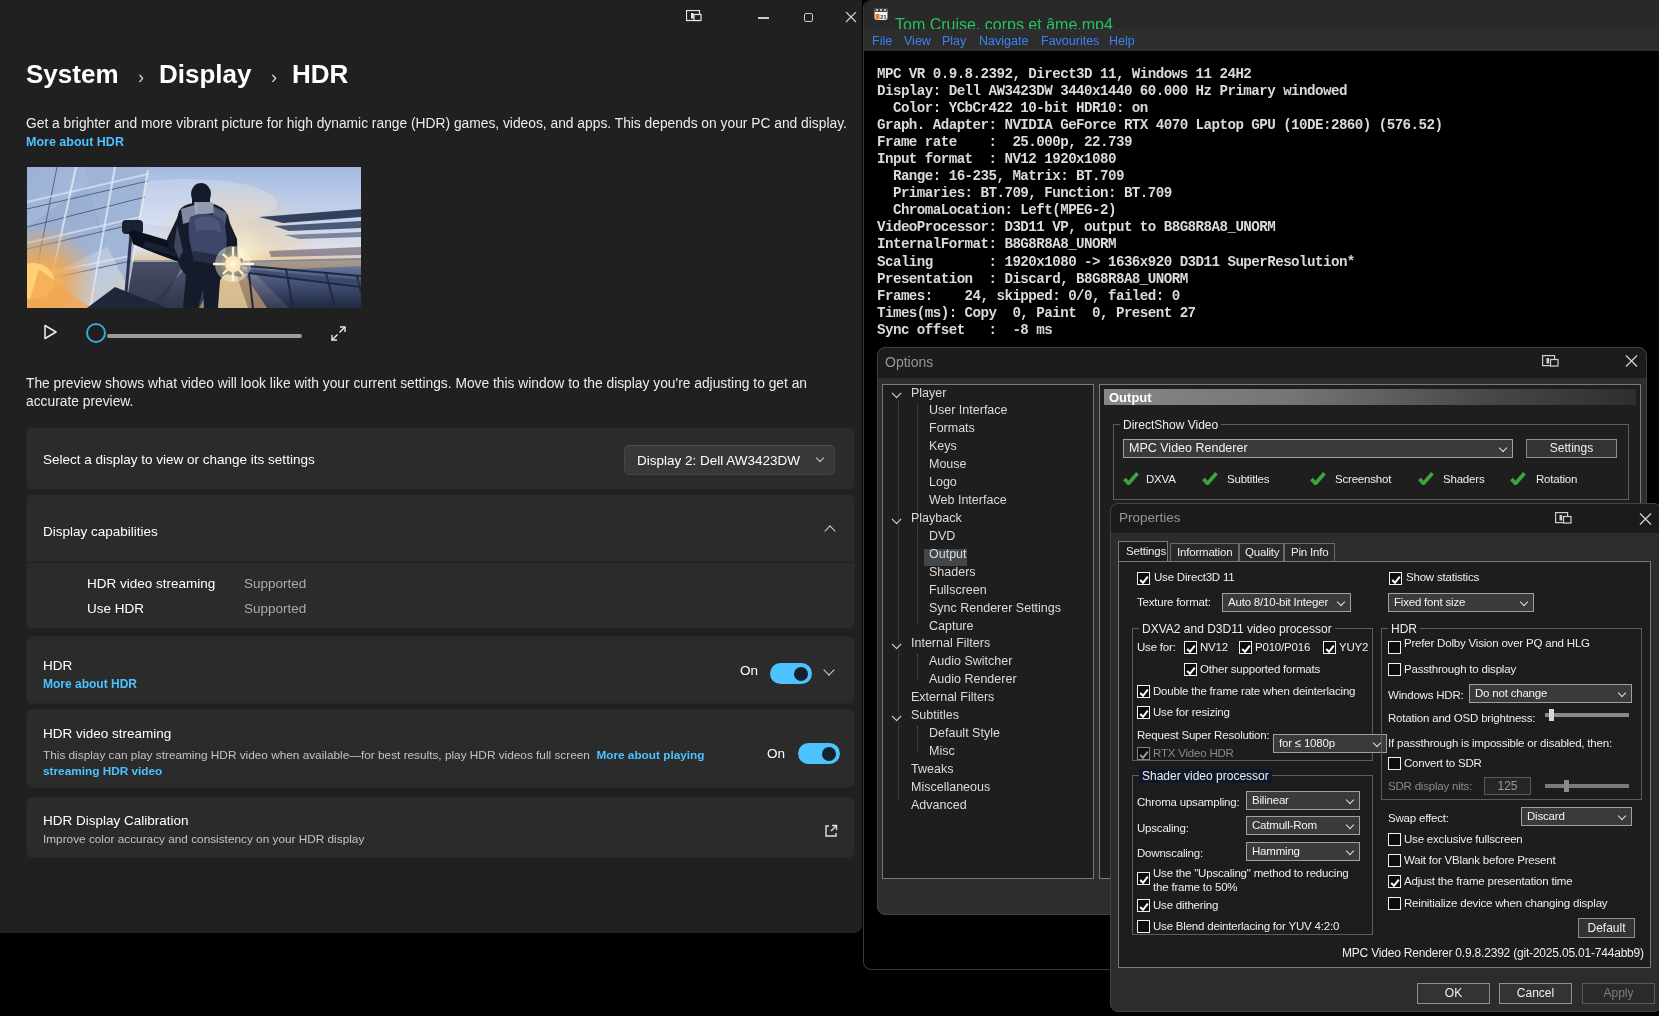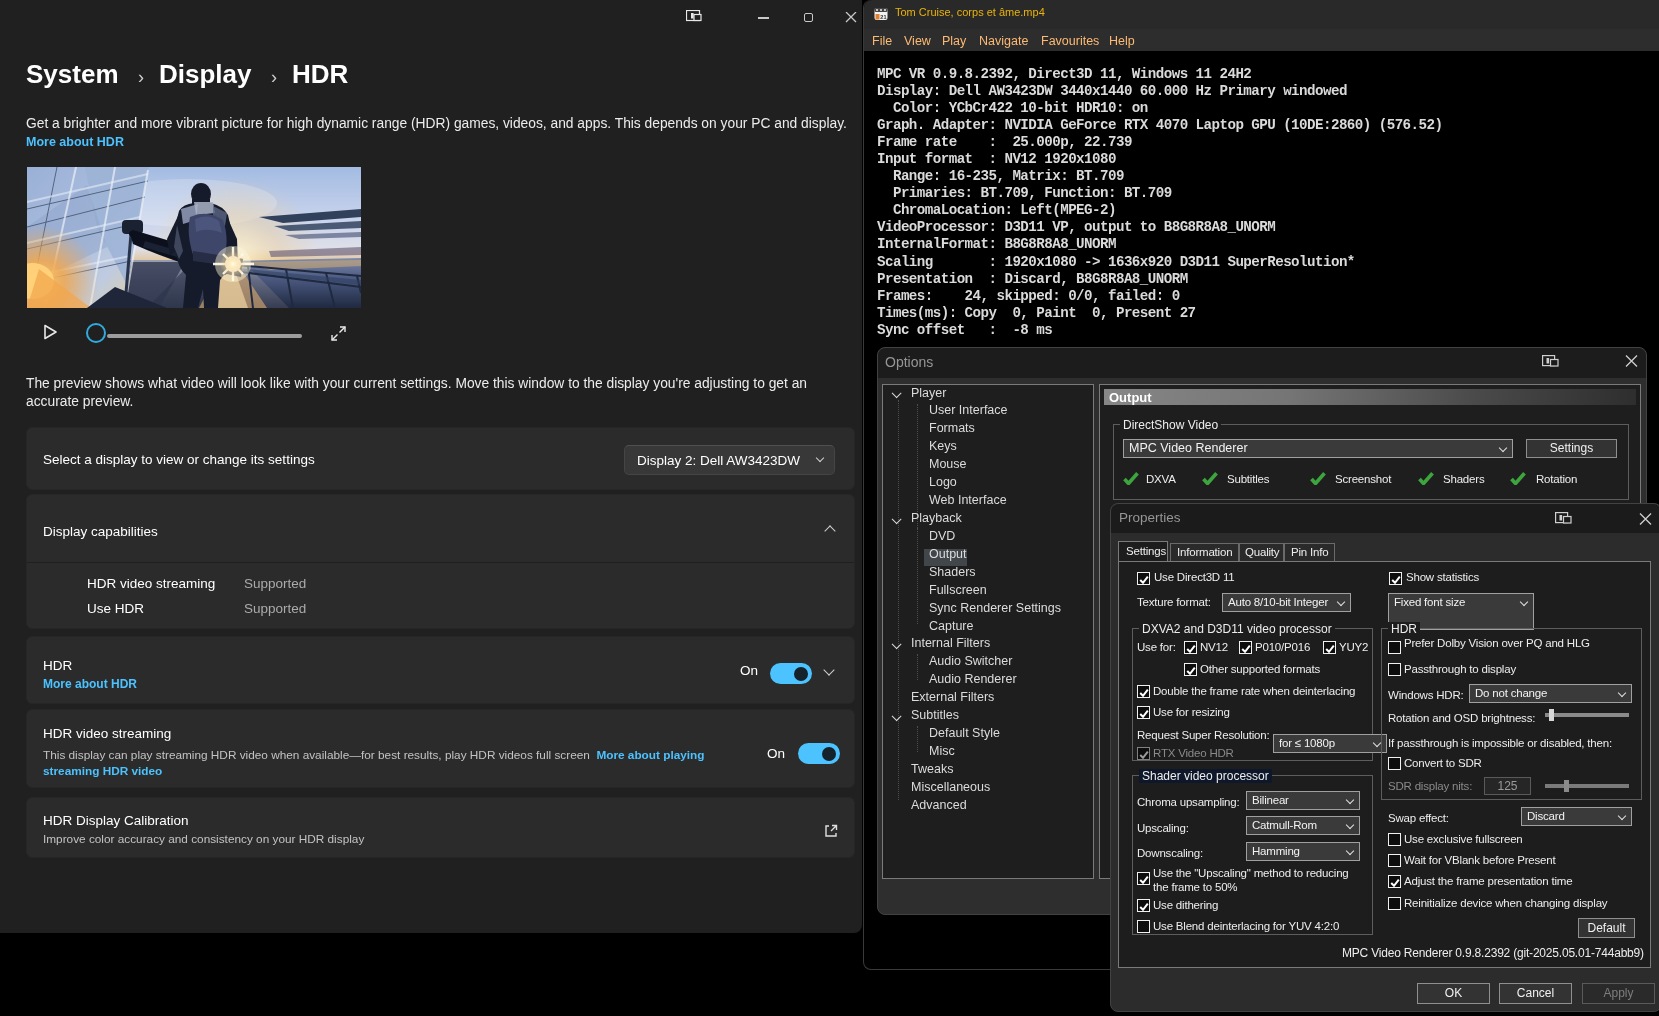--- a/index.html
+++ b/index.html
@@ -30,21 +30,21 @@
   border-bottom:1.5px solid #d0d0d0; }
 .chevdown { transform:rotate(-45deg); }
 .chevup { transform:rotate(135deg); }
 
 
 #mpc { position:absolute; left:863px; top:0; width:797px; height:970px;
   background:#000; border-left:1px solid #3a3a3a; border-bottom:1px solid #3a3a3a;
   border-radius:8px 0 0 8px; }
 #mpctitle { position:absolute; left:0; top:0; width:100%; height:29px; background:#292929; border-radius:8px 0 0 0; }
 #mpcmenu { position:absolute; left:0; top:29px; width:100%; height:22px; background:#2d2d2d; }
-.menuitem { position:absolute; top:4.5px; font-size:12.5px; color:#fdba74; }
+.menuitem { position:absolute; top:4.5px; font-size:12.5px; color:#3b82f6; }
 #stats { position:absolute; left:13px; top:66px; font-family:"Liberation Mono", monospace;
   font-size:14.2px; line-height:17.05px; letter-spacing:-0.55px; color:#dadada; font-weight:700;
   white-space:pre; }
 
 
 .dlg { position:absolute; background:#2e2e2e; border:1px solid #424242; border-radius:8px; }
 .dlgtitle { position:absolute; left:0; top:0; width:100%; background:#1c1c1c;
   border-radius:8px 8px 0 0; }
 .dlgtitletext { position:absolute; font-size:14px; color:#969696; }
 .panel { position:absolute; background:#1e1e1e; border:1px solid #6f6f6f; }
@@ -270,21 +270,21 @@
     <div id="mpctitle">
       <svg class="abs" style="left:10px;top:7px" width="14" height="14" viewBox="0 0 14 14">
         <rect x="0.5" y="1" width="13" height="12" rx="2" fill="#f2f2f2"></rect>
         <rect x="0.5" y="1" width="13" height="4" rx="1.5" fill="#444"></rect>
         <circle cx="3" cy="3" r="0.9" fill="#fff"></circle>
           <circle cx="7" cy="3" r="0.9" fill="#fff"></circle>
           <circle cx="11" cy="3" r="0.9" fill="#fff"></circle>
         <rect x="1.5" y="7" width="4" height="5.5" fill="#e08030"></rect>
         <text x="9.4" y="11.6" font-size="5.5" font-weight="bold" fill="#333" text-anchor="middle" font-family="Liberation Sans">21</text>
       </svg>
-      <span class="abs" style="left:31px;top:6px;font-size:11px;color:#eab308">Tom Cruise, corps et âme.mp4</span>
+      <span class="abs" style="left:31px;top:16px;font-size:16px;color:#22c55e">Tom Cruise, corps et âme.mp4</span>
     </div>
     <div id="mpcmenu">
       <span class="menuitem" style="left:8px">File</span>
       <span class="menuitem" style="left:40px">View</span>
       <span class="menuitem" style="left:78px">Play</span>
       <span class="menuitem" style="left:115px">Navigate</span>
       <span class="menuitem" style="left:177px">Favourites</span>
       <span class="menuitem" style="left:245px">Help</span>
     </div>
     <div id="stats">MPC VR 0.9.8.2392, Direct3D 11, Windows 11 24H2
@@ -418,21 +418,21 @@
         </div>
       <span class="lbl" style="left:43px;top:67px">Use Direct3D 11</span>
       <div class="cb" style="left:278px;top:68px">
           <svg width="10" height="10" viewBox="0 0 10 10" style="display:block;margin:0 auto">
             <path d="M1.2 5 L4 7.8 L8.8 1.6" stroke="#fff" stroke-width="2" fill="none"></path>
           </svg>
         </div>
       <span class="lbl" style="left:295px;top:67px">Show statistics</span>
       <span class="lbl" style="left:26px;top:92px">Texture format:</span>
       <div class="combo" style="left:111px;top:89px;width:129px;height:19px">Auto 8/10-bit Integer<span class="cv"></span></div>
-      <div class="combo" style="left:277px;top:89px;width:146px;height:37px">Fixed font size<span class="cv"></span></div>
+      <div class="combo" style="left:277px;top:89px;width:146px;height:19px">Fixed font size<span class="cv"></span></div>
       <div class="gb" style="left:21px;top:124px;width:241px;height:133px">
           <span style="background:#1d1d1d">DXVA2 and D3D11 video processor</span>
         </div>
       <span class="lbl" style="left:26px;top:137px">Use for:</span>
       <div class="cb" style="left:73px;top:137px">
           <svg width="10" height="10" viewBox="0 0 10 10" style="display:block;margin:0 auto">
             <path d="M1.2 5 L4 7.8 L8.8 1.6" stroke="#fff" stroke-width="2" fill="none"></path>
           </svg>
         </div>
       <span class="lbl" style="left:89px;top:137px">NV12</span>

